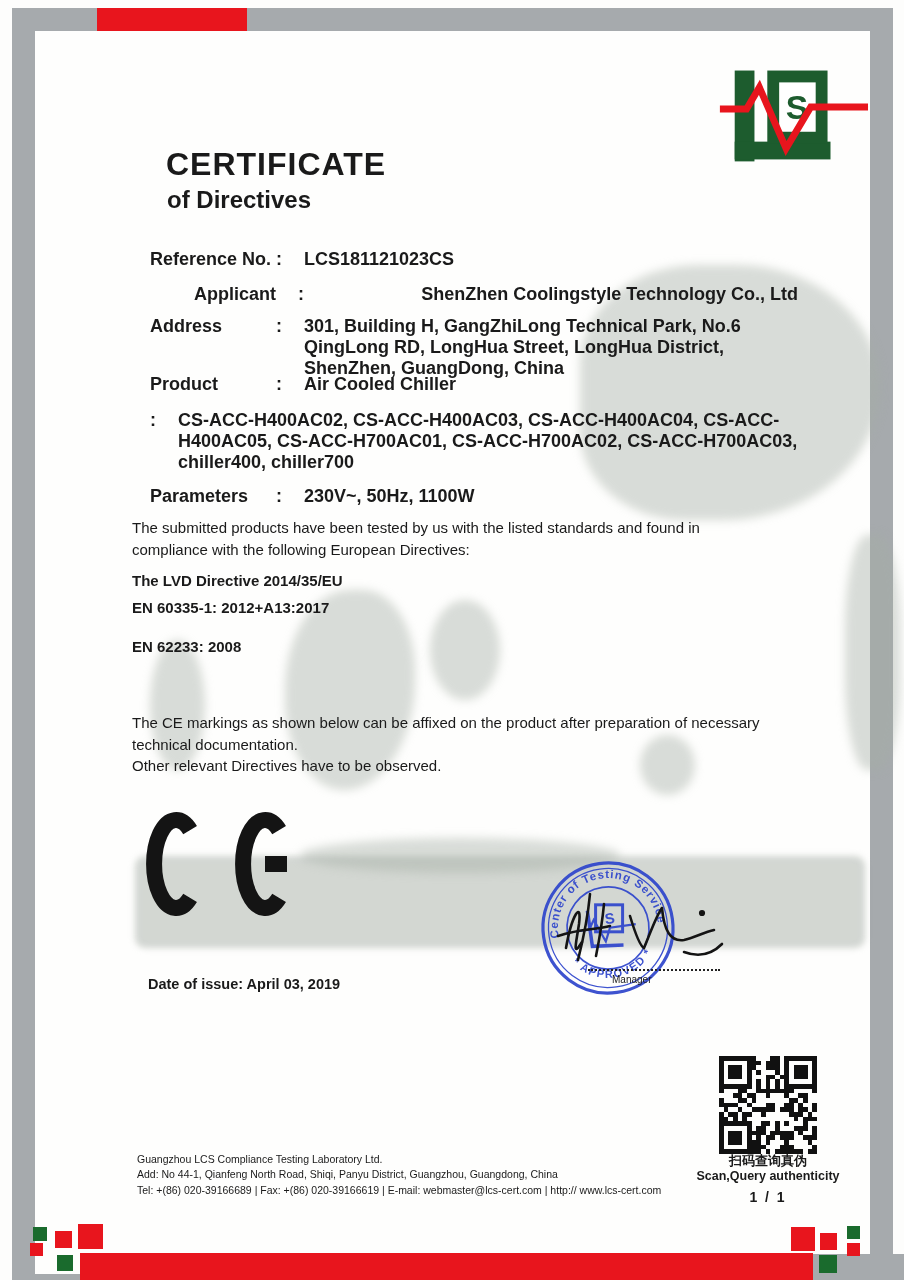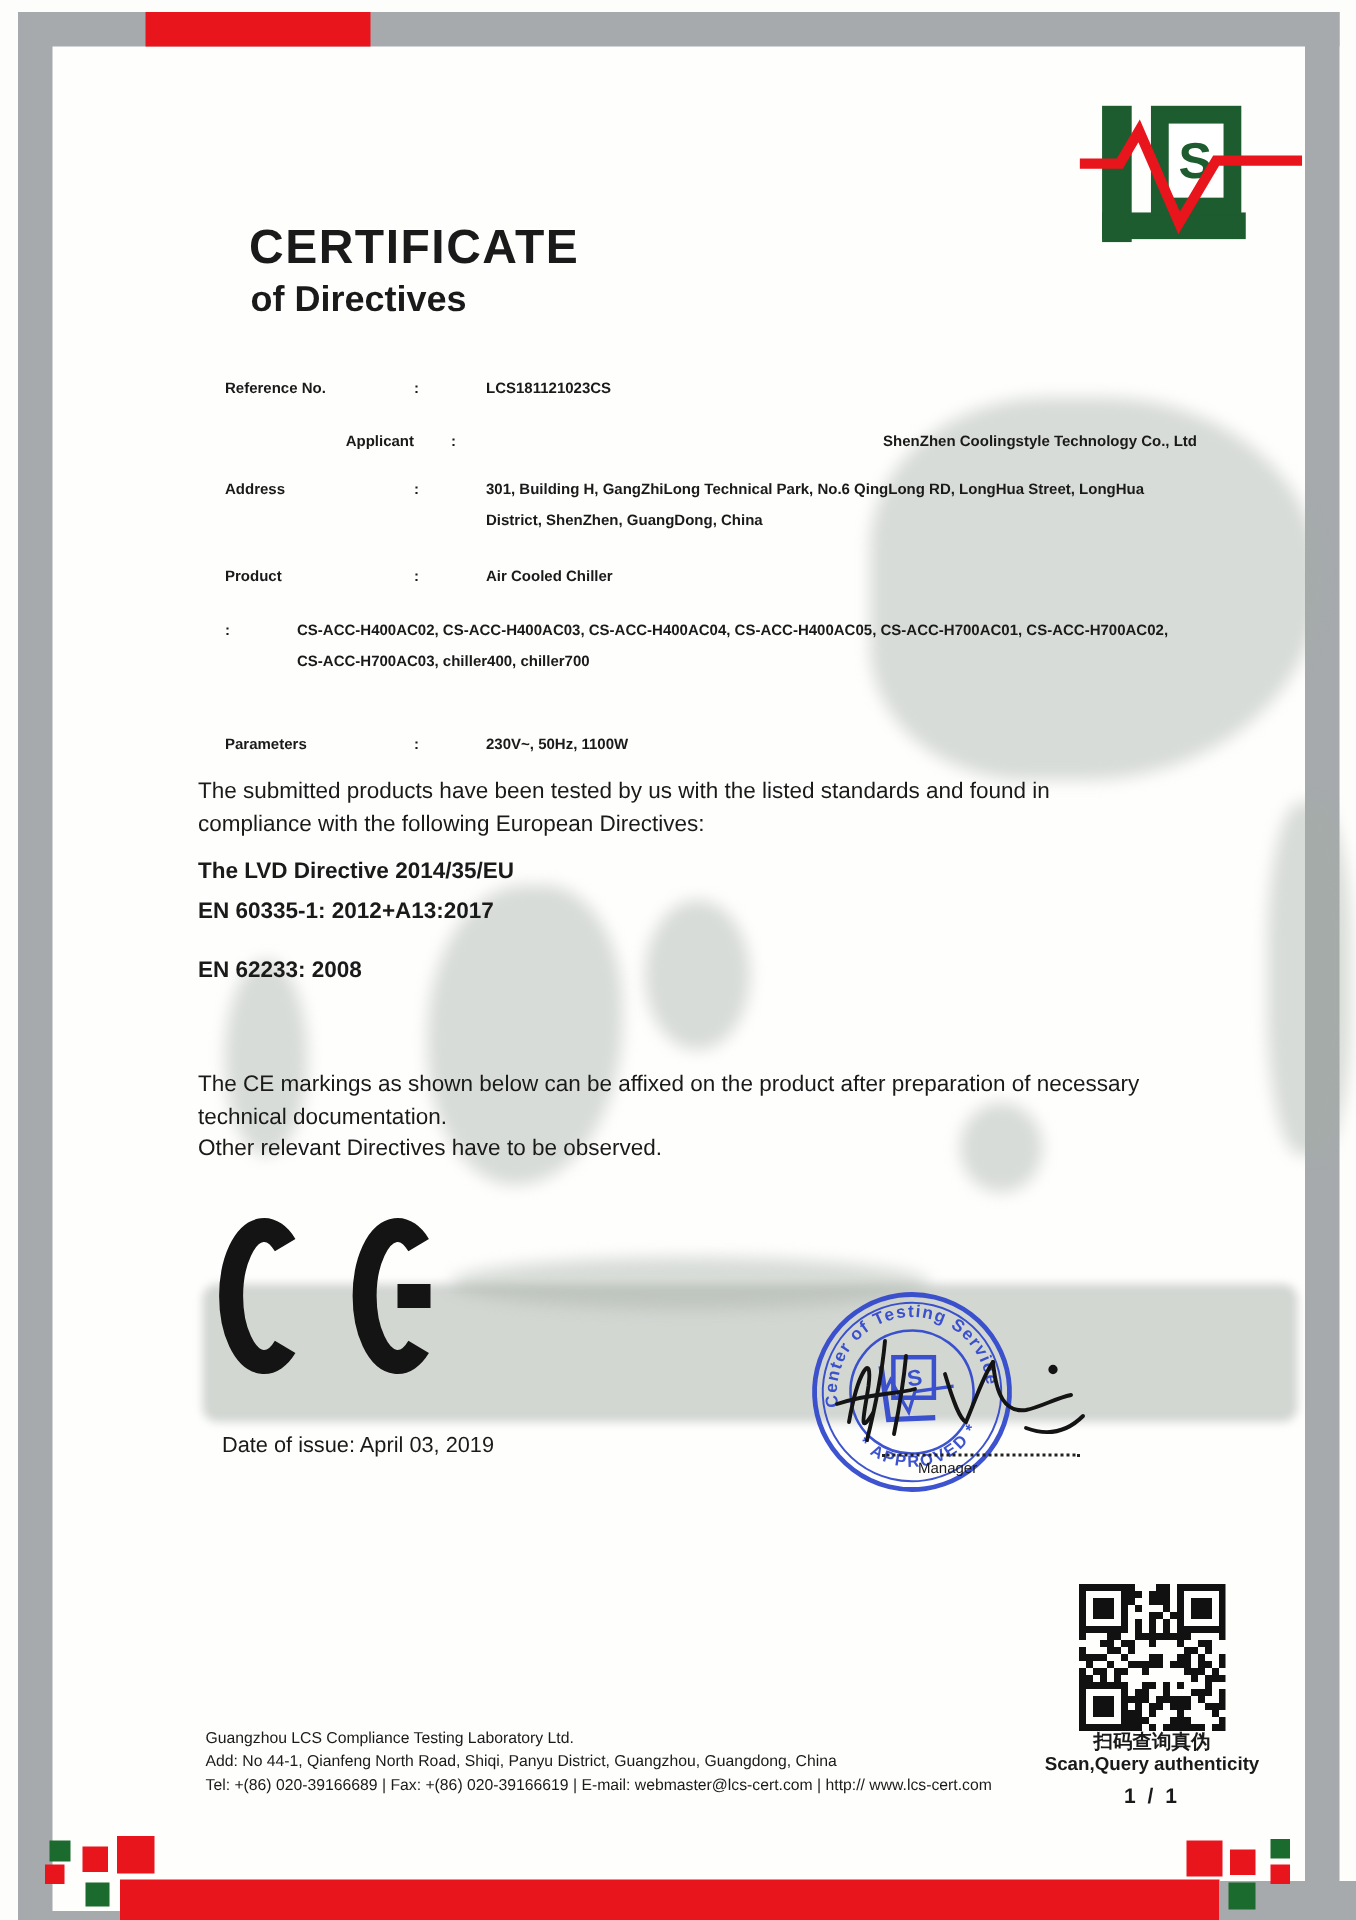--- a/index.html
+++ b/index.html
@@ -10,28 +10,28 @@
          border:23px solid #a6aaad;border-bottom:none;background:transparent;z-index:0;}
   .page-bg{position:absolute;left:35px;top:31px;width:835px;height:1249px;background:#fefefd;z-index:0;}
   .red-top-seg{position:absolute;left:97px;top:8px;width:150px;height:23px;background:#e8151d;z-index:5;}
   
   .wm{position:absolute;z-index:1;background:rgba(164,173,164,.42);filter:blur(5px);}
   
   .abs{position:absolute;z-index:2;}
   .title-main{font-size:32px;font-weight:bold;letter-spacing:1px;}
   .title-sub{font-size:24px;font-weight:bold;}
   .frow{position:absolute;left:150px;width:648px;display:flex;z-index:2;
-        font-size:10px;font-weight:bold;line-height:21px;}
+        font-size:18px;font-weight:bold;line-height:21px;}
   .frow .lab{flex:0 0 126px;}
   .frow .col{flex:0 0 28px;}
-  .frow .val{flex:1;margin-left:20px;}
+  .frow .val{flex:1;}
   .para{position:absolute;left:132px;width:645px;font-size:15px;line-height:21.5px;z-index:2;}
   .bold{font-weight:bold;}
   .std{line-height:19.5px;}
-  .date-line{font-size:14.5px;font-weight:normal;}
+  .date-line{font-size:14.5px;font-weight:bold;margin-top:20px;}
   
   .stamp{position:absolute;left:528px;top:848px;width:160px;height:160px;z-index:2;
          transform:rotate(-8deg);opacity:.92;}
   .sig{position:absolute;left:552px;top:886px;width:175px;height:92px;z-index:3;}
   .sig-line{position:absolute;left:588px;top:969px;width:132px;border-top:2px dotted #222;z-index:3;}
   .manager{position:absolute;left:612px;top:974px;font-size:10px;z-index:3;}
   
   .footer{position:absolute;left:137px;top:1152px;width:560px;font-size:10.5px;line-height:15.3px;z-index:2;}
   .qrbox{position:absolute;left:719px;top:1056px;width:98px;height:98px;z-index:2;}
   .qrcap{position:absolute;left:688px;width:160px;text-align:center;font-weight:bold;z-index:2;}

